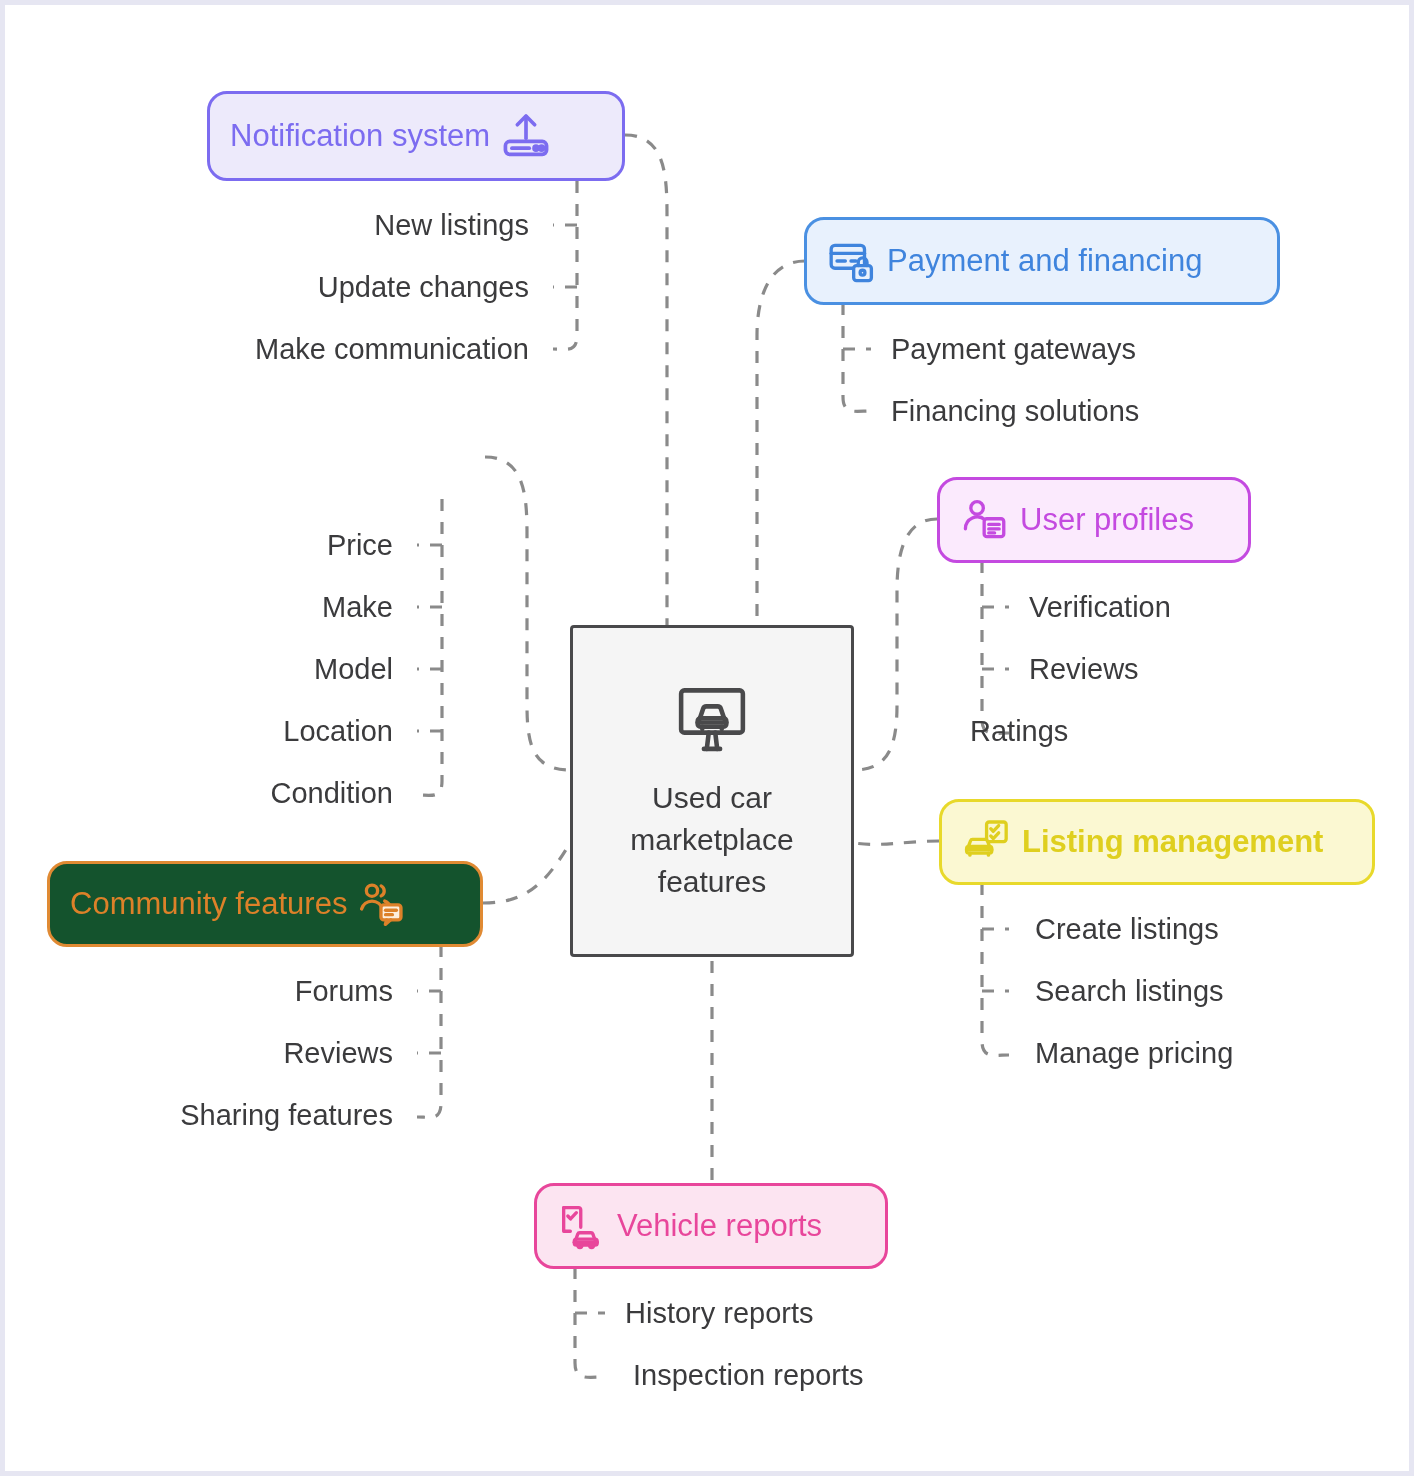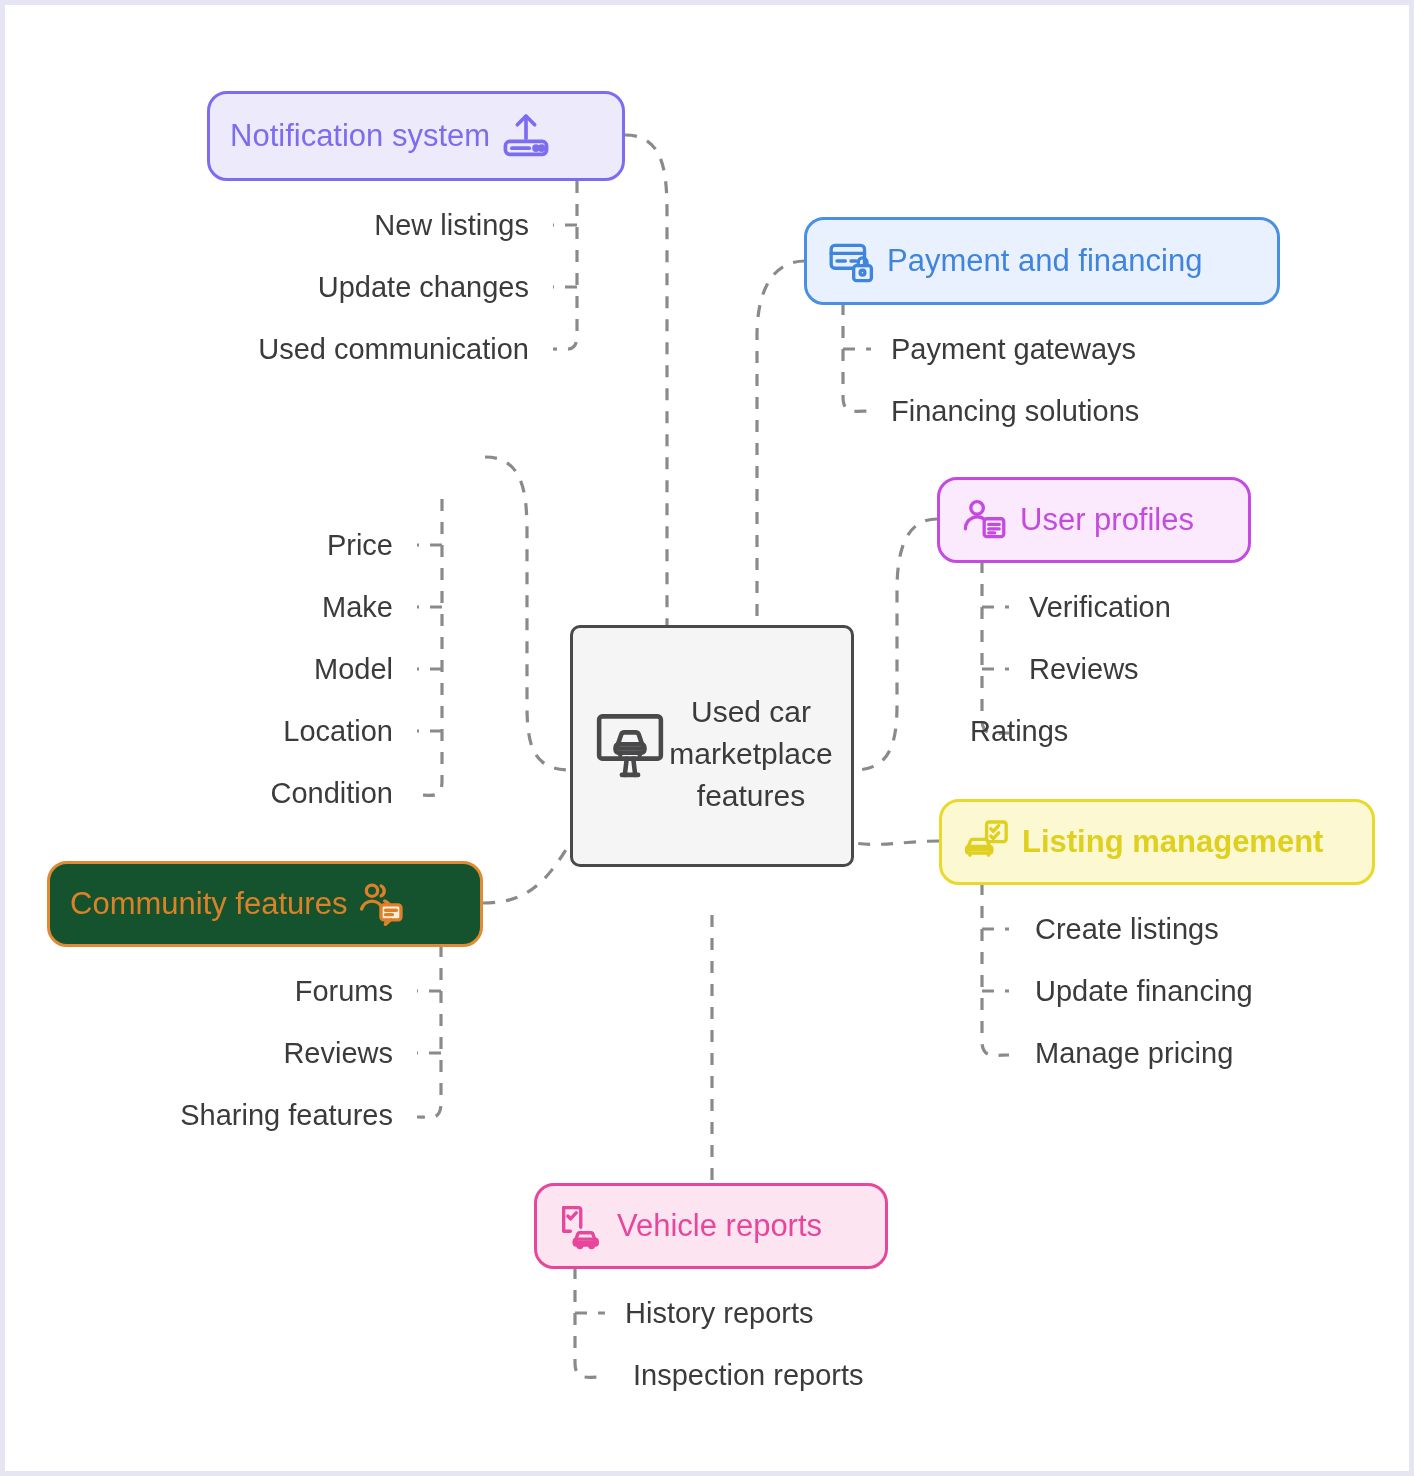--- a/index.html
+++ b/index.html
@@ -27,27 +27,27 @@
     height: 1476px;
     pointer-events: none;
   }
 
   
   .center-node {
     position: absolute;
     left: 565px;
     top: 620px;
     width: 284px;
-    height: 242px;
+    height: 332px;
     border: 3px solid #49494b;
-    border-radius: 10px;
+    border-radius: 4px;
     background: #f5f5f5;
     box-sizing: border-box;
     display: flex;
-    flex-direction: row;
+    flex-direction: column;
     align-items: center;
     justify-content: center;
     z-index: 5;
   }
   .center-node .center-title {
     font-size: 30px;
     line-height: 42px;
     color: #3b3b3d;
     text-align: center;
     white-space: pre-line;
@@ -167,21 +167,21 @@
           <path d="M8 6.8L12 2.8l4 4"></path>
         <rect x="2.5" y="14.5" width="19" height="6" rx="2"></rect>
         <path d="M5.5 17.6h8"></path>
         <circle cx="16.6" cy="17.6" r="0.9" fill="#7c6cf0"></circle>
         <circle cx="19.2" cy="17.6" r="0.9" fill="#7c6cf0"></circle>
       </svg>
     </span>
   </div>
   <div class="leaf left" style="left:524px; top:203px;">New listings</div>
   <div class="leaf left" style="left:524px; top:265px;">Update changes</div>
-  <div class="leaf left" style="left:524px; top:327px;">Used communication</div>
+  <div class="leaf left" style="left:524px; top:327px;">Make communication</div>
 
   <div class="node" style="left:799px; top:212px; width:476px; height:88px;
               border-color:#4a90e2; background:#e8f1fd;">
     <span class="node-icon">
       <svg width="50" height="50" viewBox="0 0 24 24" fill="none" stroke="#3f84dd" stroke-width="1.6" stroke-linecap="round" stroke-linejoin="round">
         <rect x="2" y="4.5" width="16" height="11" rx="1.8"></rect>
         <path d="M2 8.3h16"></path>
         <path d="M4.8 12h4"></path>
           <path d="M11.5 12h2.4"></path>
         <rect x="12.8" y="14.2" width="8.5" height="7.2" rx="1.4" fill="#e8f1fd"></rect>
@@ -248,21 +248,21 @@
         <path d="M3.8 17.3v1"></path>
           <path d="M12.7 17.3v1"></path>
         <rect x="11.8" y="2.4" width="9.4" height="9.4" rx="1.2" fill="#fbf8d2"></rect>
         <path d="M13.8 5.6l1.2 1.3 2.6-2.8"></path>
         <path d="M13.8 9.1l1.2 1.3 2.6-2.8"></path>
       </svg>
     </span>
     <span class="node-label" style="color:#dfcf1f;">Listing management</span>
   </div>
   <div class="leaf right" style="left:1030px; top:907px;">Create listings</div>
-  <div class="leaf right" style="left:1030px; top:969px;">Update financing</div>
+  <div class="leaf right" style="left:1030px; top:969px;">Search listings</div>
   <div class="leaf right" style="left:1030px; top:1031px;">Manage pricing</div>
 
   <div class="node" style="left:529px; top:1178px; width:354px; height:86px;
               border-color:#e8469b; background:#fce4f1;">
     <span class="node-icon">
       <svg width="50" height="50" viewBox="0 0 24 24" fill="none" stroke="#e8469b" stroke-width="1.6" stroke-linecap="round" stroke-linejoin="round">
         <path d="M3.2 3.2h7.2a1 1 0 0 1 1 1v8.4"></path>
         <path d="M3.2 3.2v11.3h3.2"></path>
         <path d="M5.2 7.2l1.3 1.4 2.8-3"></path>
         <path d="M9 18.6l0.95-2.7a1 1 0 0 1 0.95-0.66h5.4a1 1 0 0 1 0.94 0.66l0.95 2.7"></path>

